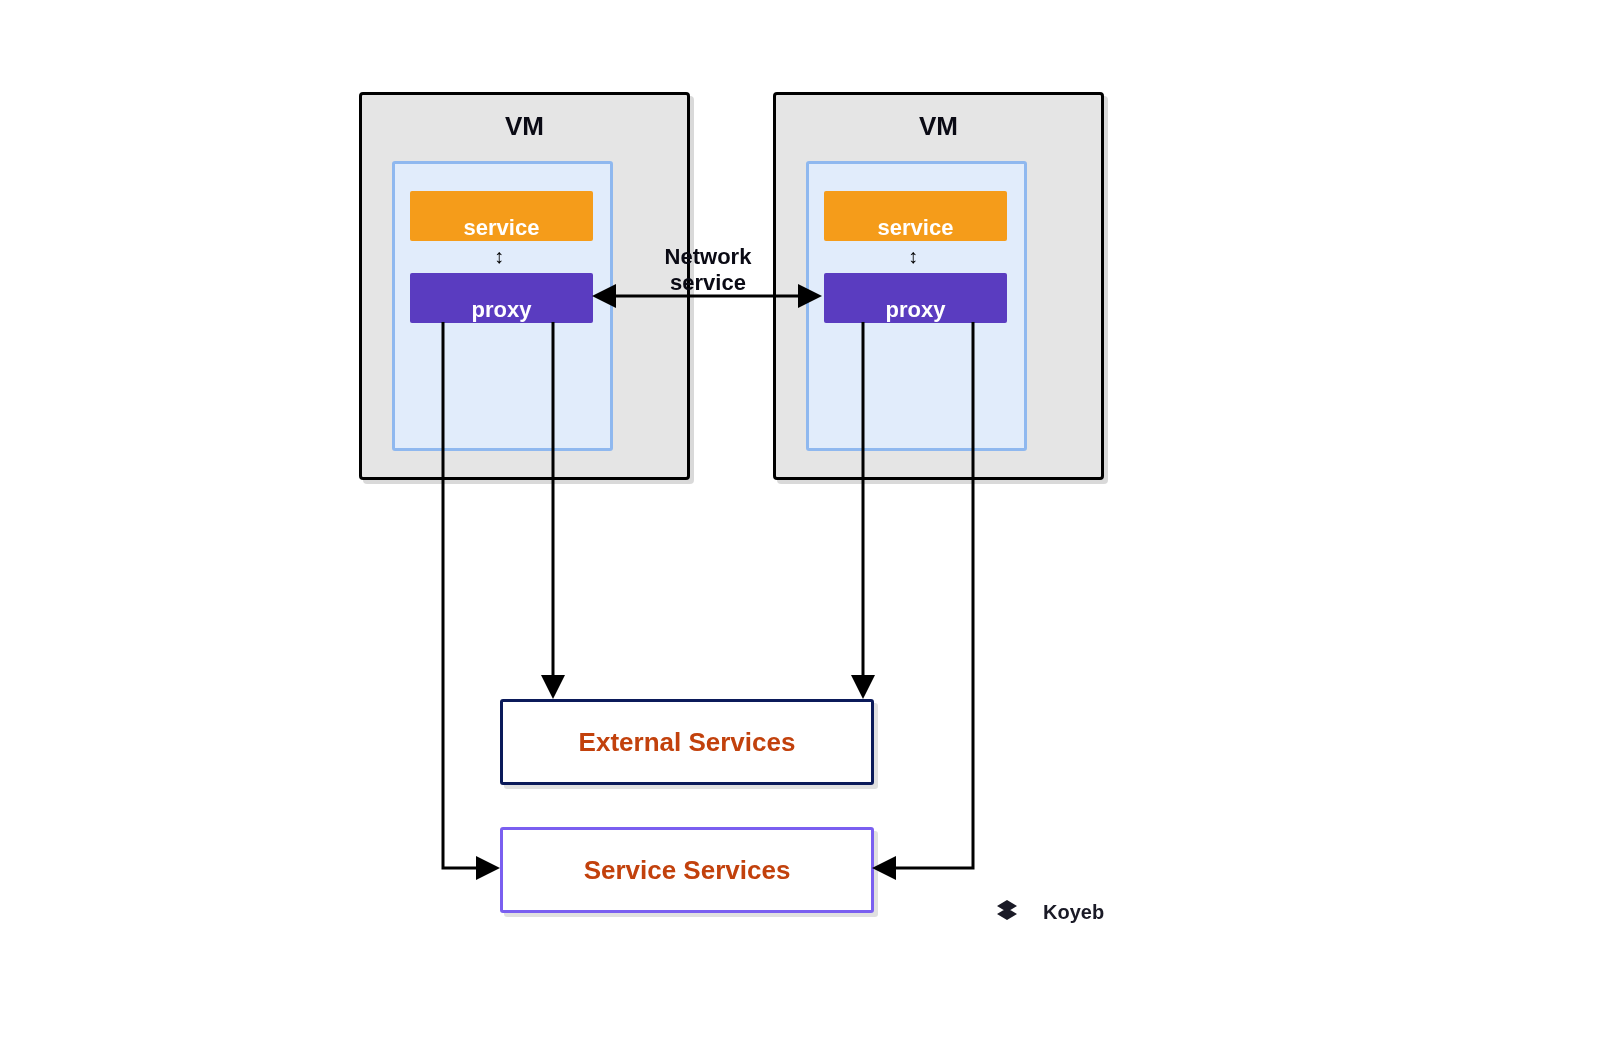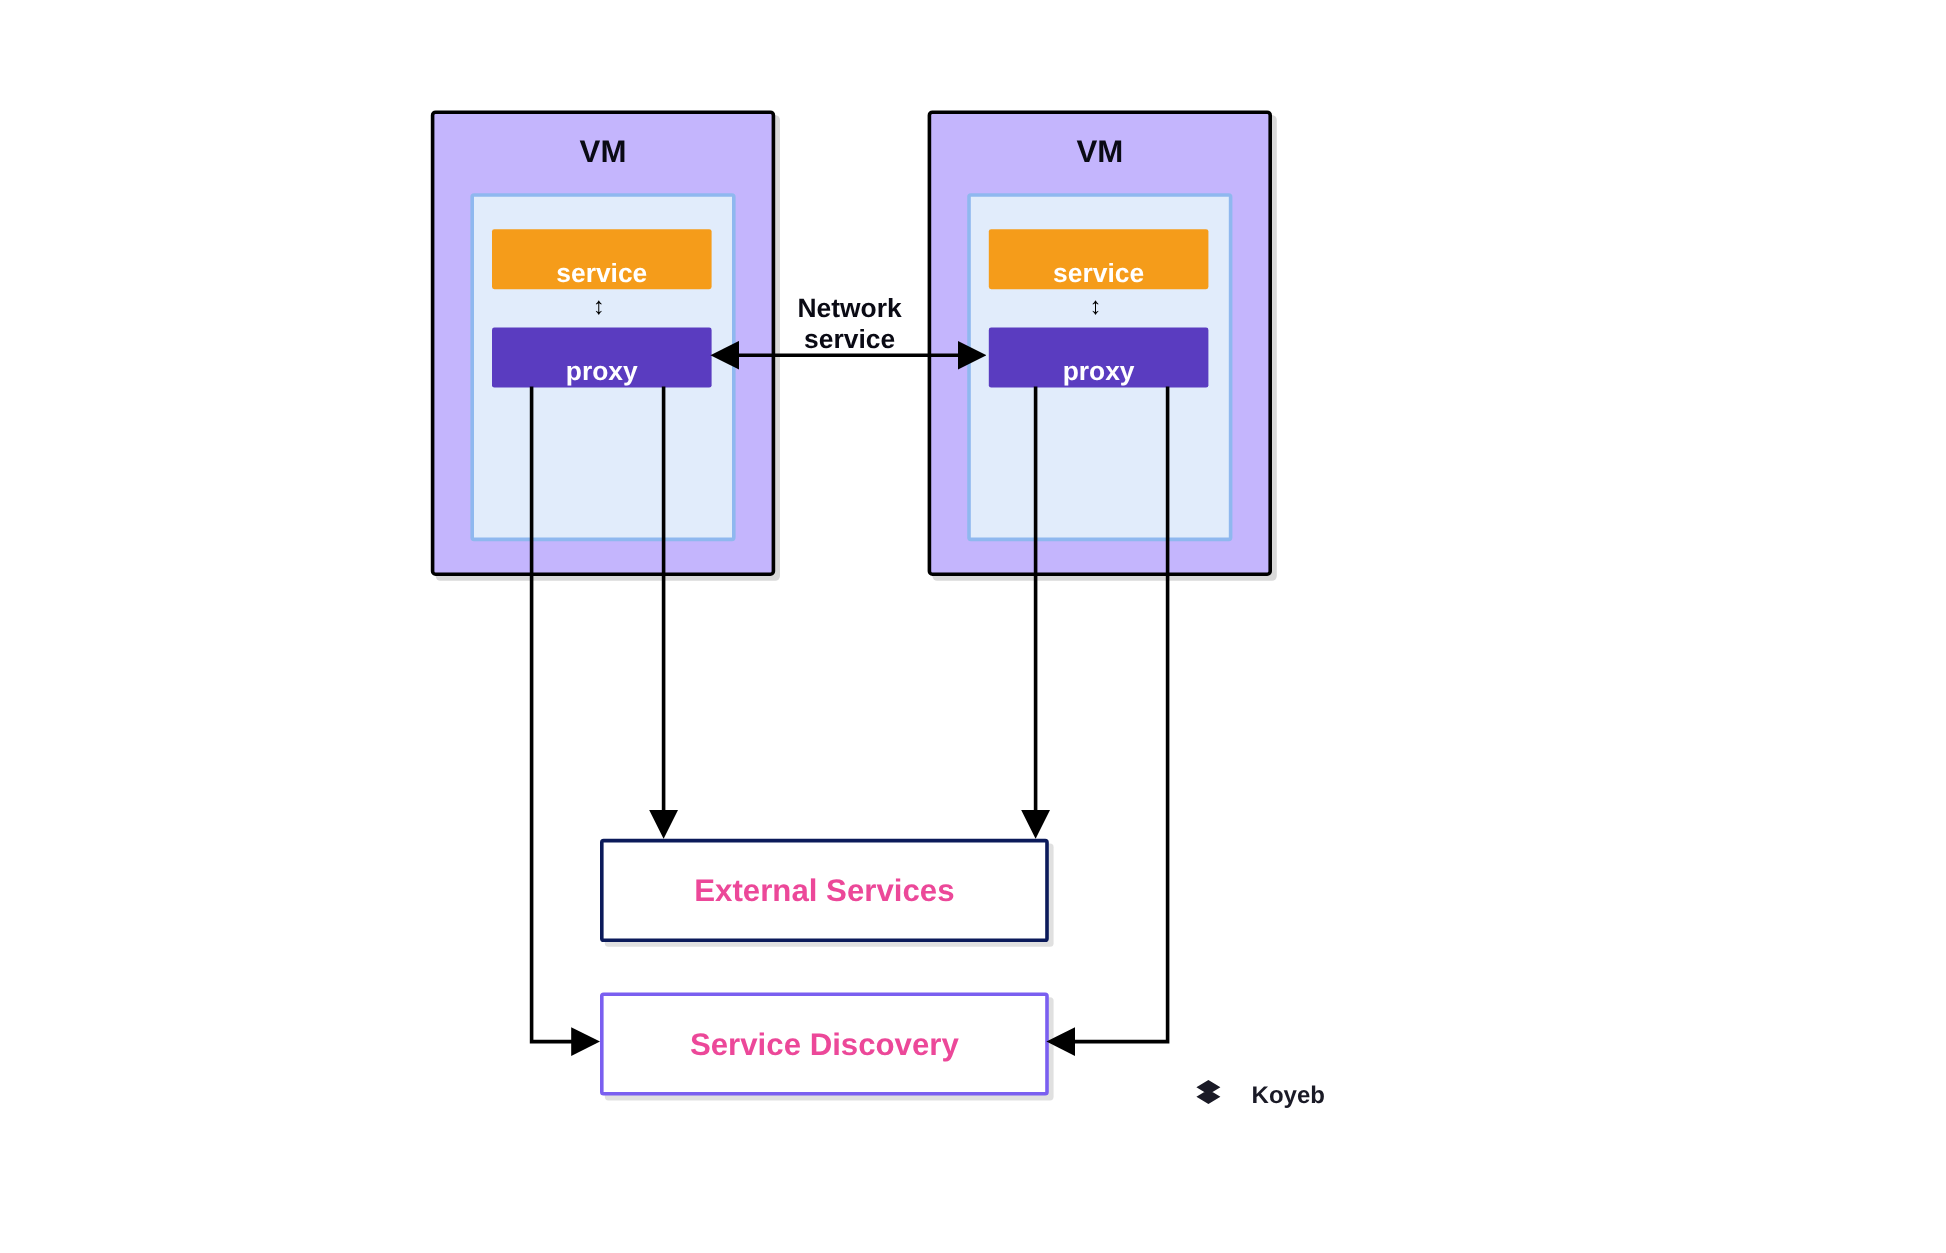--- a/index.html
+++ b/index.html
@@ -13,22 +13,23 @@
     width: 1622px;
     height: 1044px;
     background: #ffffff;
   }
 
   
   .vm-box {
     position: absolute;
     border: 3px solid #000;
     border-radius: 4px;
-    background: #c4b5fd;
+    background: #e5e5e5;
     box-shadow: 4px 4px 0 rgba(0,0,0,0.15);
+    padding-left: 44px;
   }
   .vm-title {
     position: absolute;
     left: 0; right: 0;
     text-align: center;
     font-weight: 800;
     font-size: 26px;
     color: #0a0a14;
   }
 
@@ -72,21 +73,21 @@
   }
 
   
   .ext-box, .sd-box {
     position: absolute;
     display: flex;
     align-items: center;
     justify-content: center;
     font-weight: 800;
     font-size: 26px;
-    color: #ec4899;
+    color: #c2410c;
     background: #ffffff;
     border-radius: 3px;
     box-shadow: 4px 4px 0 rgba(0,0,0,0.12);
   }
   .ext-box { border: 3px solid #0b1a5a; }
   .sd-box  { border: 3px solid #7a5ff0; }
 
   
   svg.arrows {
     position: absolute;
@@ -140,21 +141,21 @@
   <div class="net-label" style="left:648px; top:244px; width:120px;">
     <div>Network</div>
     <div>service</div>
   </div>
 
   <div class="ext-box" style="left:500px; top:699px; width:368px; height:80px;">
     <span>External Services</span>
   </div>
 
   <div class="sd-box" style="left:500px; top:827px; width:368px; height:80px;">
-    <span>Service Discovery</span>
+    <span>Service Services</span>
   </div>
 
   <svg class="arrows">
     <defs>
       <marker id="ah" viewBox="0 0 12 12" refX="10" refY="6" markerWidth="8" markerHeight="8" orient="auto-start-reverse">
         <path d="M0,0 L12,6 L0,12 z" fill="#000"></path>
       </marker>
     </defs>
 
     <line x1="596" y1="296" x2="818" y2="296" stroke="#000" stroke-width="3" marker-start="url(#ah)" marker-end="url(#ah)"></line>

